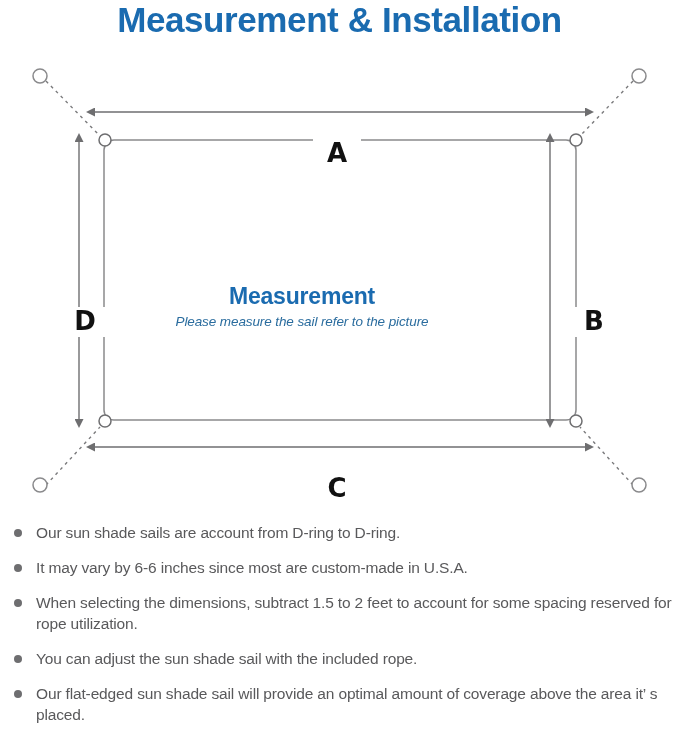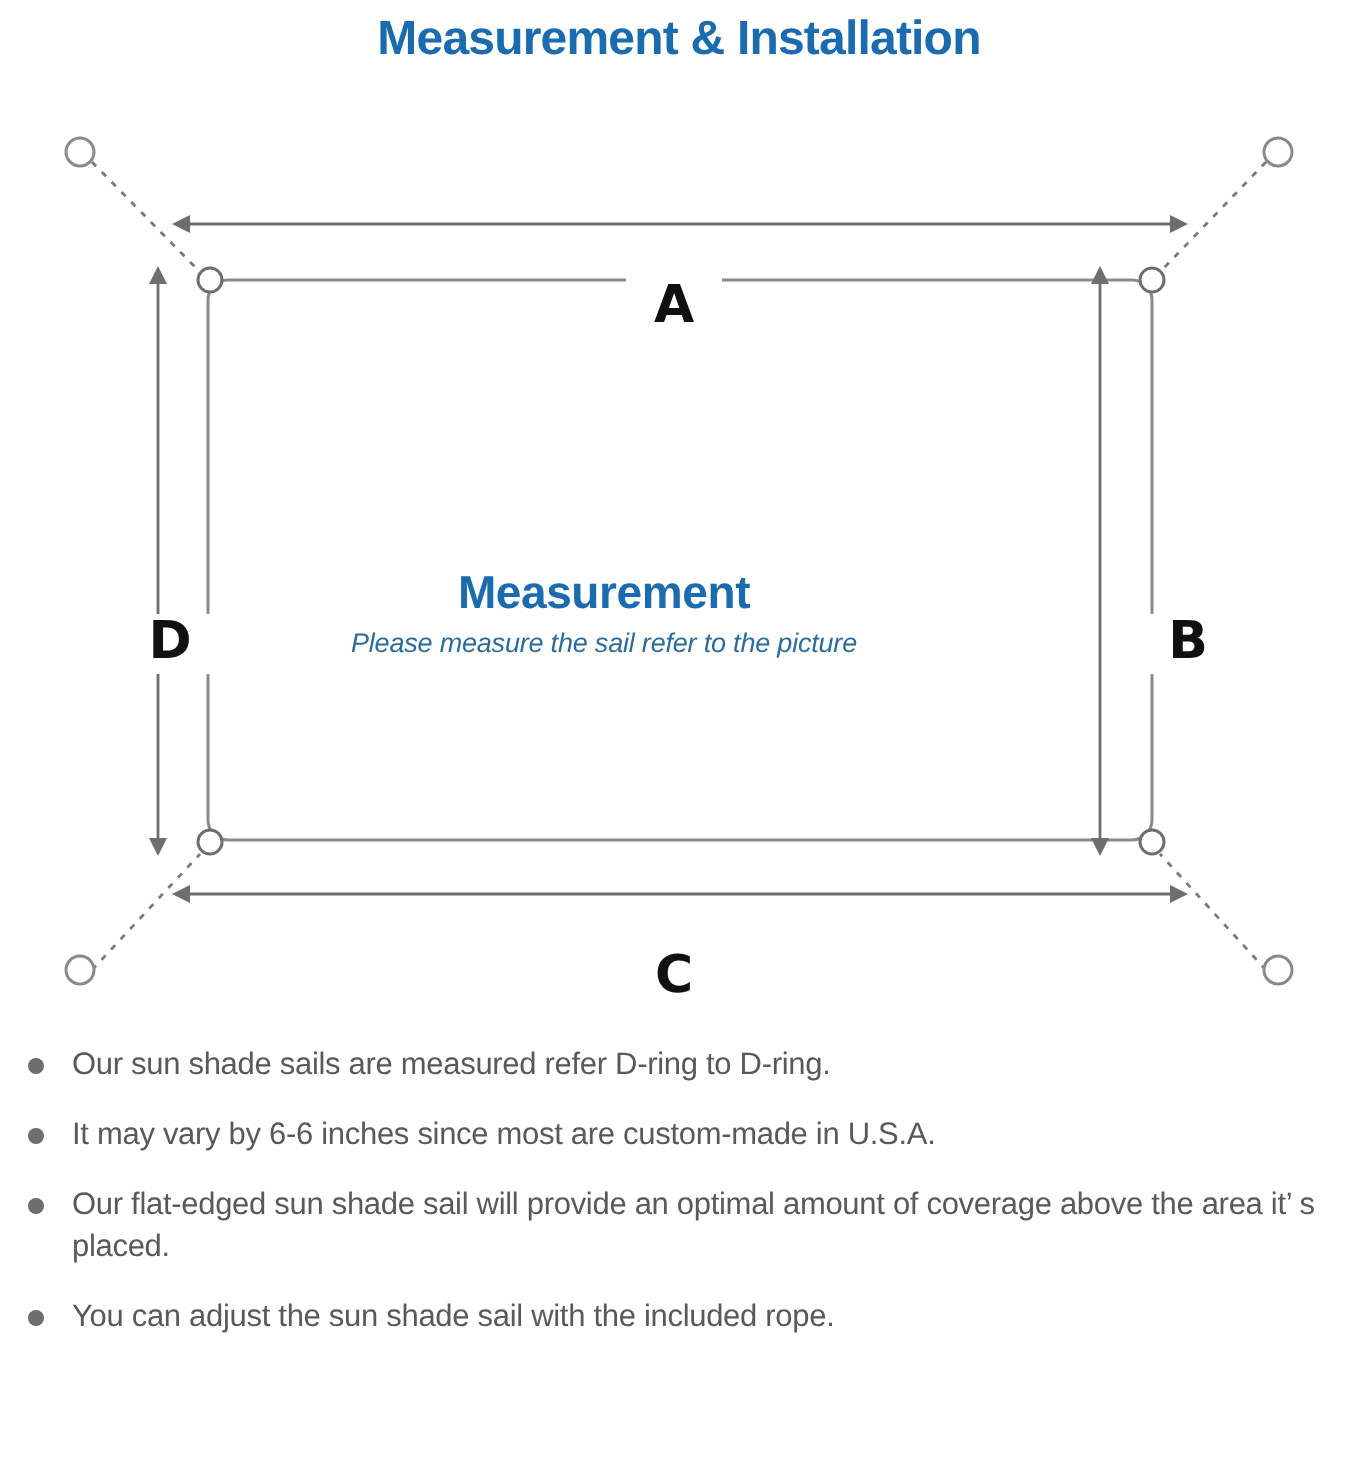--- a/index.html
+++ b/index.html
@@ -14,21 +14,21 @@
     font-family: "Liberation Sans", sans-serif;
     overflow: hidden;
   }
 
   #page-title {
     position: absolute;
     left: 0;
     top: 0;
     width: 679px;
     text-align: center;
-    font-size: 24px;
+    font-size: 35px;
     font-weight: bold;
     color: #1a6bb0;
     letter-spacing: -0.4px;
     line-height: 40px;
     white-space: nowrap;
   }
 
   #diagram {
     position: absolute;
     left: 0;
@@ -156,27 +156,31 @@
 
   <div class="dim-label" id="dim-a">A</div>
   <div class="dim-label" id="dim-b">B</div>
   <div class="dim-label" id="dim-c">C</div>
   <div class="dim-label" id="dim-d">D</div>
 </div>
 
 <div id="notes">
   <div class="note-item">
     <span class="note-bullet"></span>
-    <span>Our sun shade sails are measured refer D-ring to D-ring.</span>
+    <span>Our sun shade sails are account from D-ring to D-ring.</span>
   </div>
   <div class="note-item">
     <span class="note-bullet"></span>
     <span>It may vary by 6-6 inches since most are custom-made in U.S.A.</span>
   </div>
   <div class="note-item">
     <span class="note-bullet"></span>
-    <span>Our flat-edged sun shade sail will provide an optimal amount of coverage above the area it’ s placed.</span>
+    <span>When selecting the dimensions, subtract 1.5 to 2 feet to account for some spacing reserved for rope utilization.</span>
   </div>
   <div class="note-item">
     <span class="note-bullet"></span>
     <span>You can adjust the sun shade sail with the included rope.</span>
   </div>
+  <div class="note-item">
+    <span class="note-bullet"></span>
+    <span>Our flat-edged sun shade sail will provide an optimal amount of coverage above the area it’ s placed.</span>
+  </div>
 </div>
 
 </body></html>

